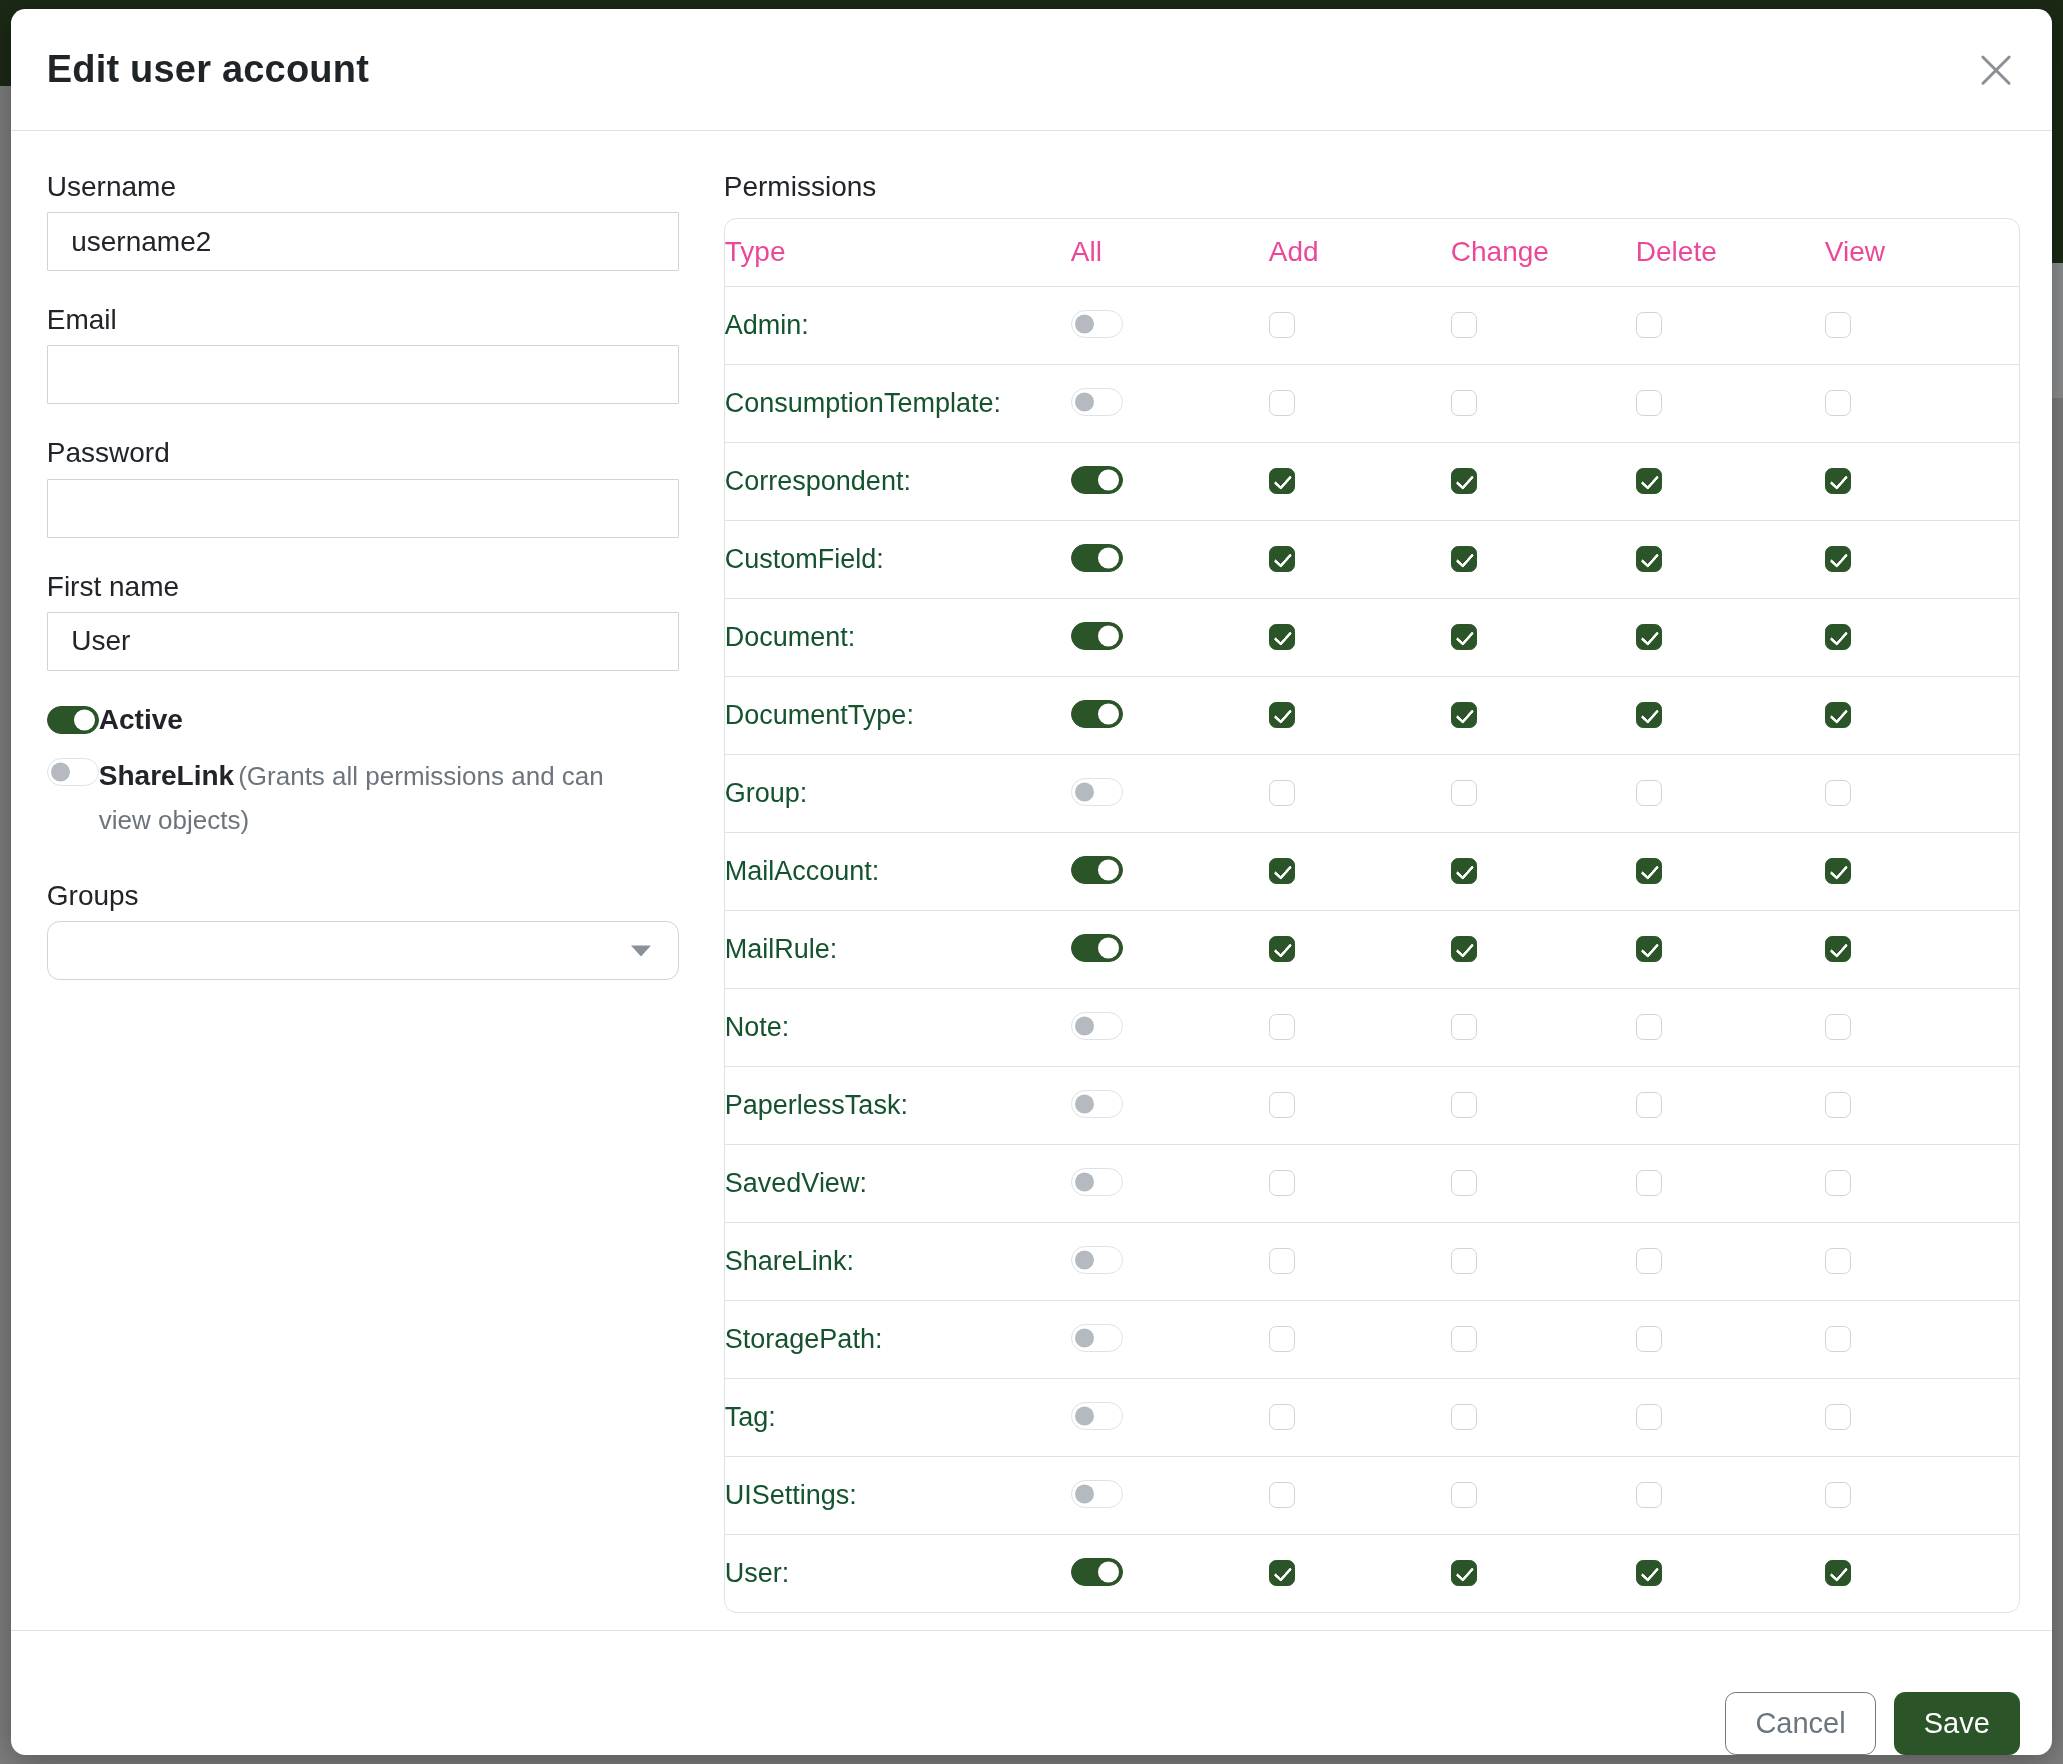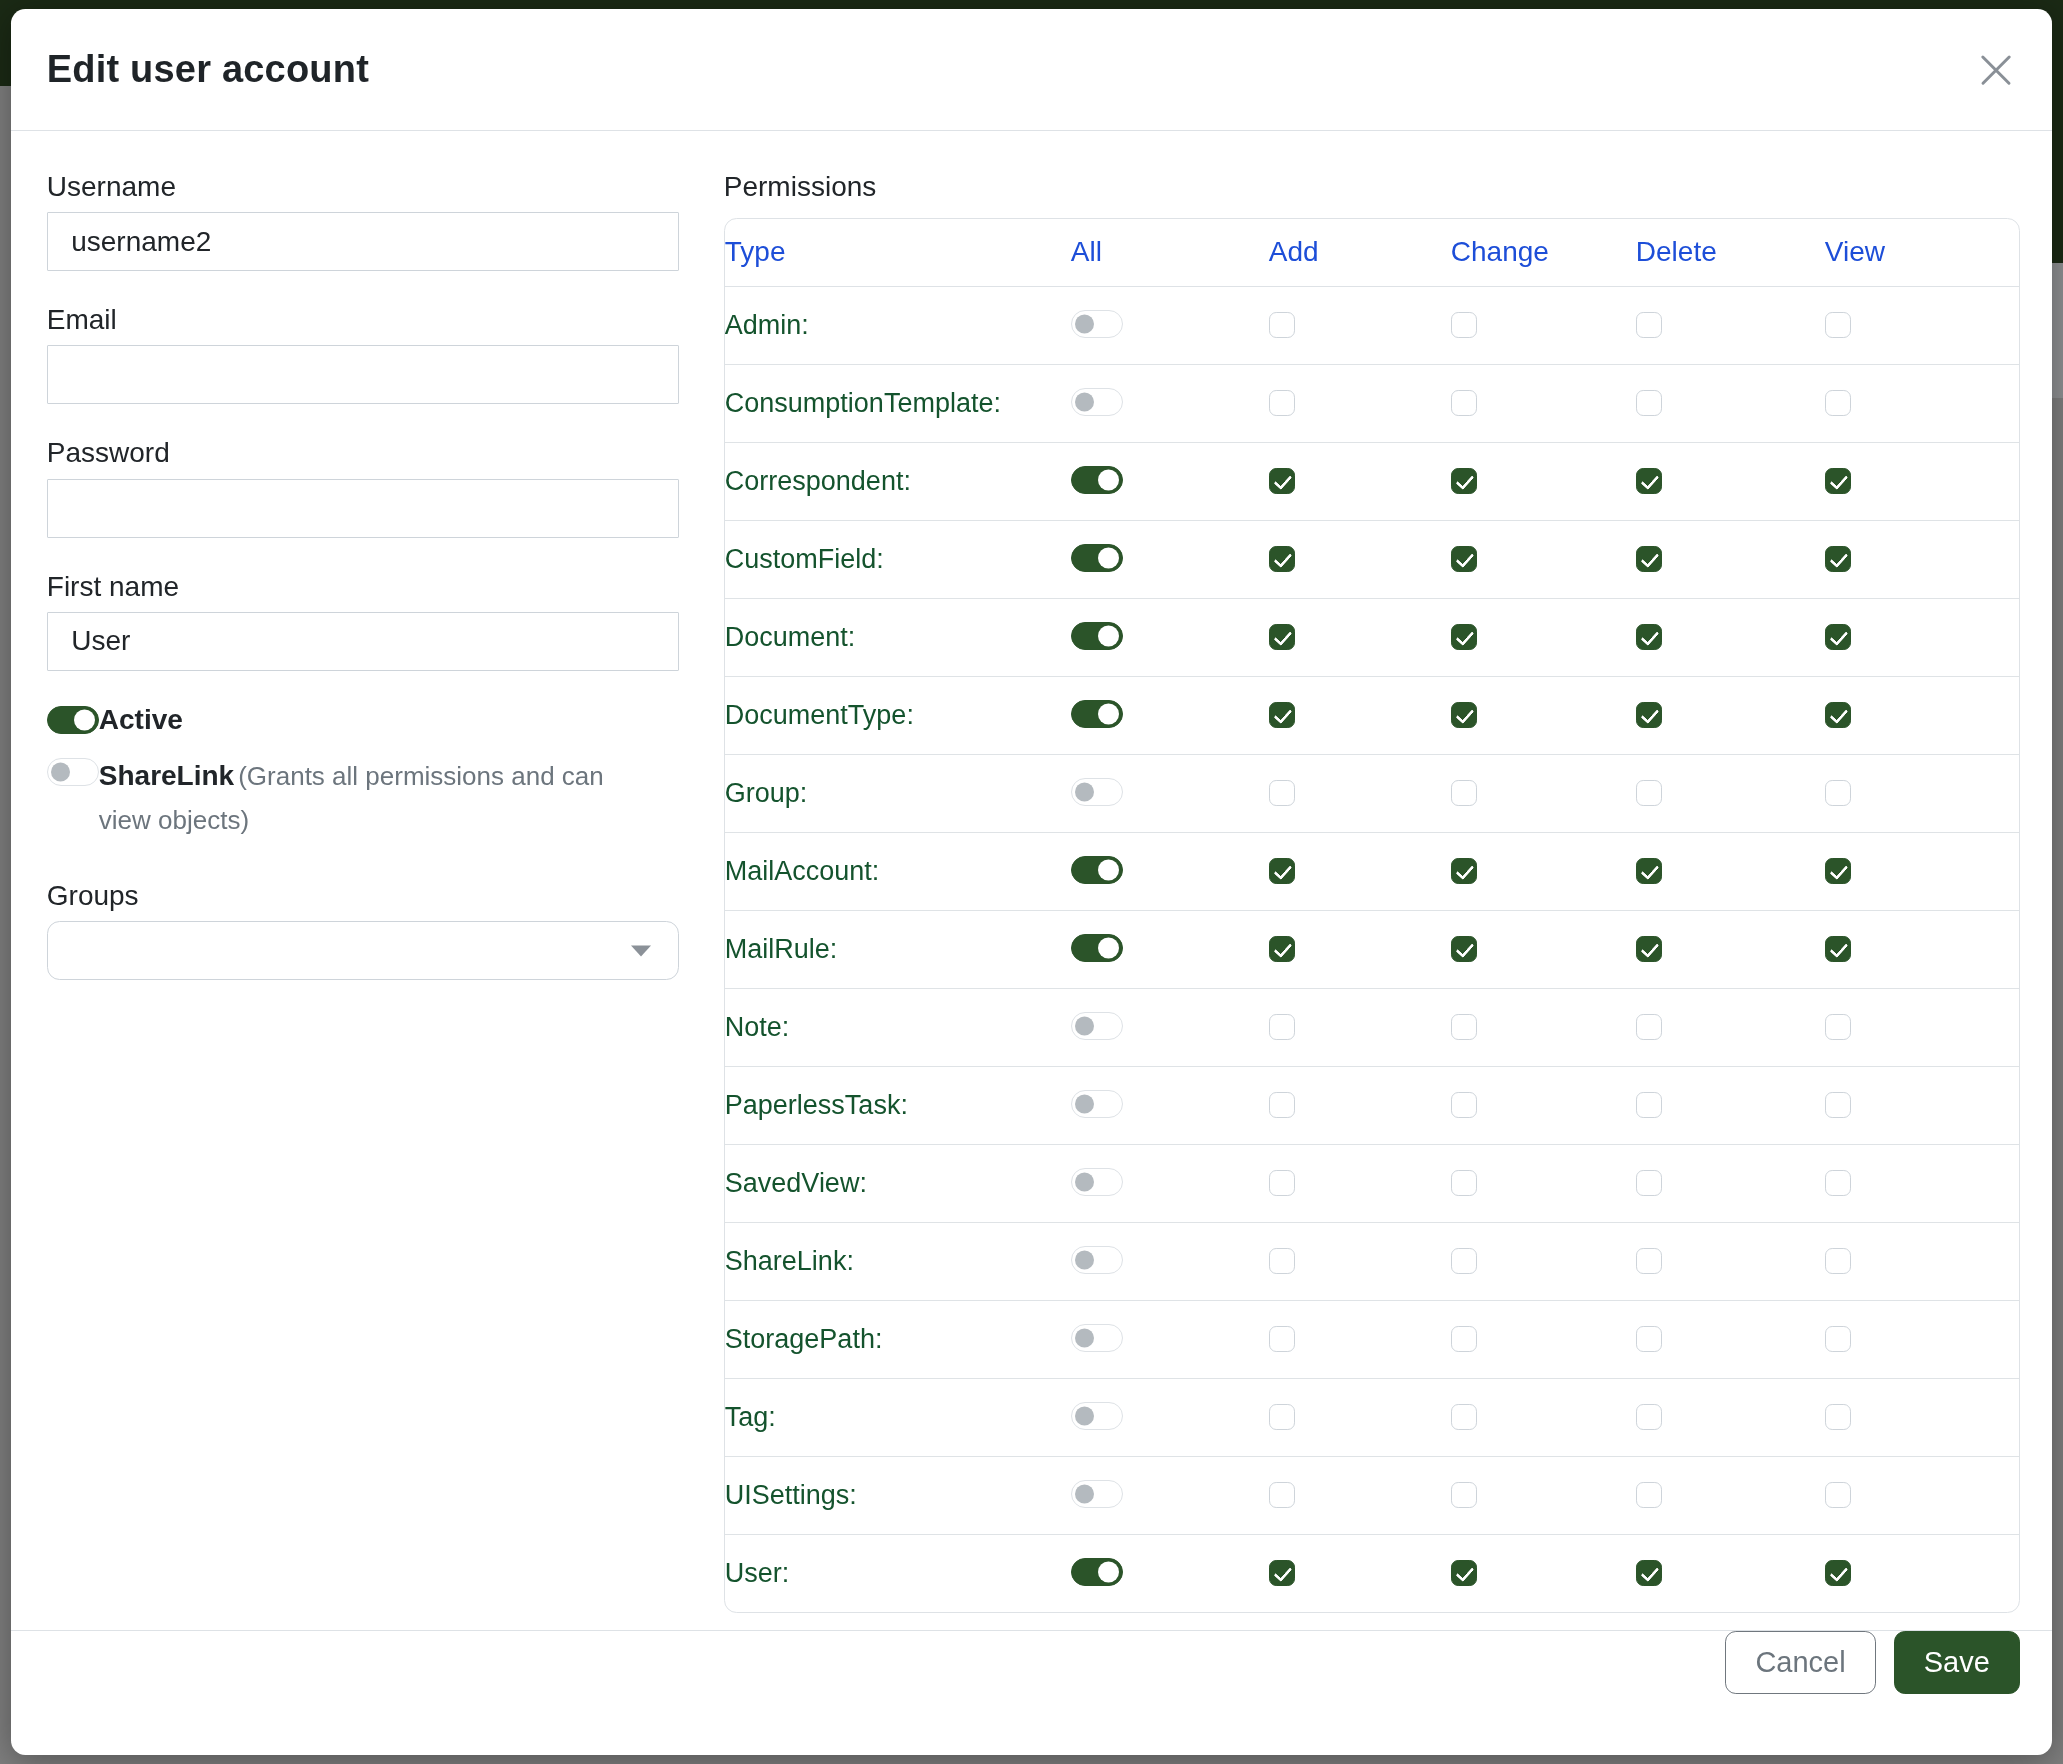--- a/index.html
+++ b/index.html
@@ -70,42 +70,42 @@
     position:absolute;right:27px;top:50%;transform:translateY(-40%);
     width:0;height:0;border-left:10px solid transparent;border-right:10px solid transparent;
     border-top:11.7px solid #8b9198;
   }
   
   .col-right{flex:1 1 auto;min-width:0;}
   .perm-label{font-size:28px;line-height:36px;margin-bottom:12.6px;}
   .perm-card{border:1.8px solid #dee2e6;border-radius:12.6px;overflow:hidden;background:#fff;}
   table.perm{width:100%;border-collapse:collapse;table-layout:fixed;}
   table.perm th{
-    height:67px;font-weight:400;font-size:28px;text-align:left;color:#1d4ed8;
+    height:67px;font-weight:400;font-size:28px;text-align:left;color:#ec4899;
     border-bottom:1.8px solid #dee2e6;padding:0;
   }
   table.perm td{height:77px;padding:0;vertical-align:middle;}
   table.perm tbody tr + tr td{border-top:1.8px solid #dfe3e6;}
   th.type,td.type{padding-left:32px;}
   td.type{font-size:27px;color:#14532d;}
   
   .cb{
     display:inline-block;width:26px;height:26px;box-sizing:border-box;border:1.8px solid #ced4da;
     border-radius:7.2px;background:#fff;position:relative;cursor:pointer;vertical-align:middle;
   }
   .cb.on{background:var(--accent);border-color:var(--accent);}
   .cb.on::after{
     content:'';position:absolute;left:8px;top:2.7px;width:7.2px;height:13.5px;
     border-right:3.6px solid #fff;border-bottom:3.6px solid #fff;border-radius:1.8px;
     transform:rotate(42deg);
   }
   
   .modal-footer{
     flex:0 0 125px;height:125px;border-top:1.8px solid #dee2e6;box-sizing:border-box;
-    display:flex;align-items:flex-start;justify-content:flex-end;gap:18px;padding:0 32px;
+    display:flex;align-items:flex-end;justify-content:flex-end;gap:18px;padding:0 32px;
   }
   .btn{
     height:63px;border-radius:10.8px;font-size:29px;padding:0 29px;cursor:pointer;
     font-family:inherit;display:inline-flex;align-items:center;justify-content:center;
   }
   .btn-cancel{background:#fff;border:1.8px solid #70777e;color:#6c757d;min-width:133px;box-sizing:border-box;}
   .btn-save{background:var(--accent);border:1.8px solid var(--accent);color:#fff;min-width:110px;box-sizing:border-box;}
 </style>
 </head>
 <body style="background: rgb(127, 127, 127);">

